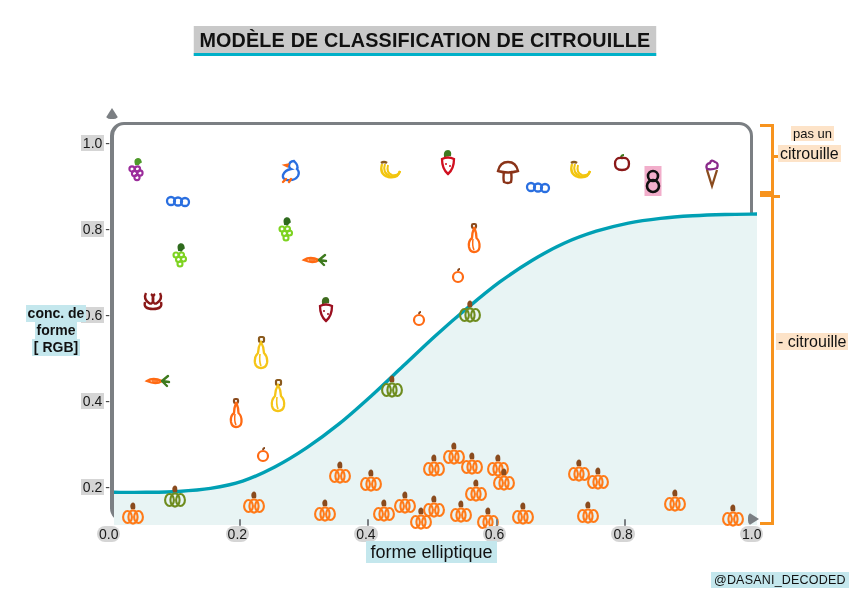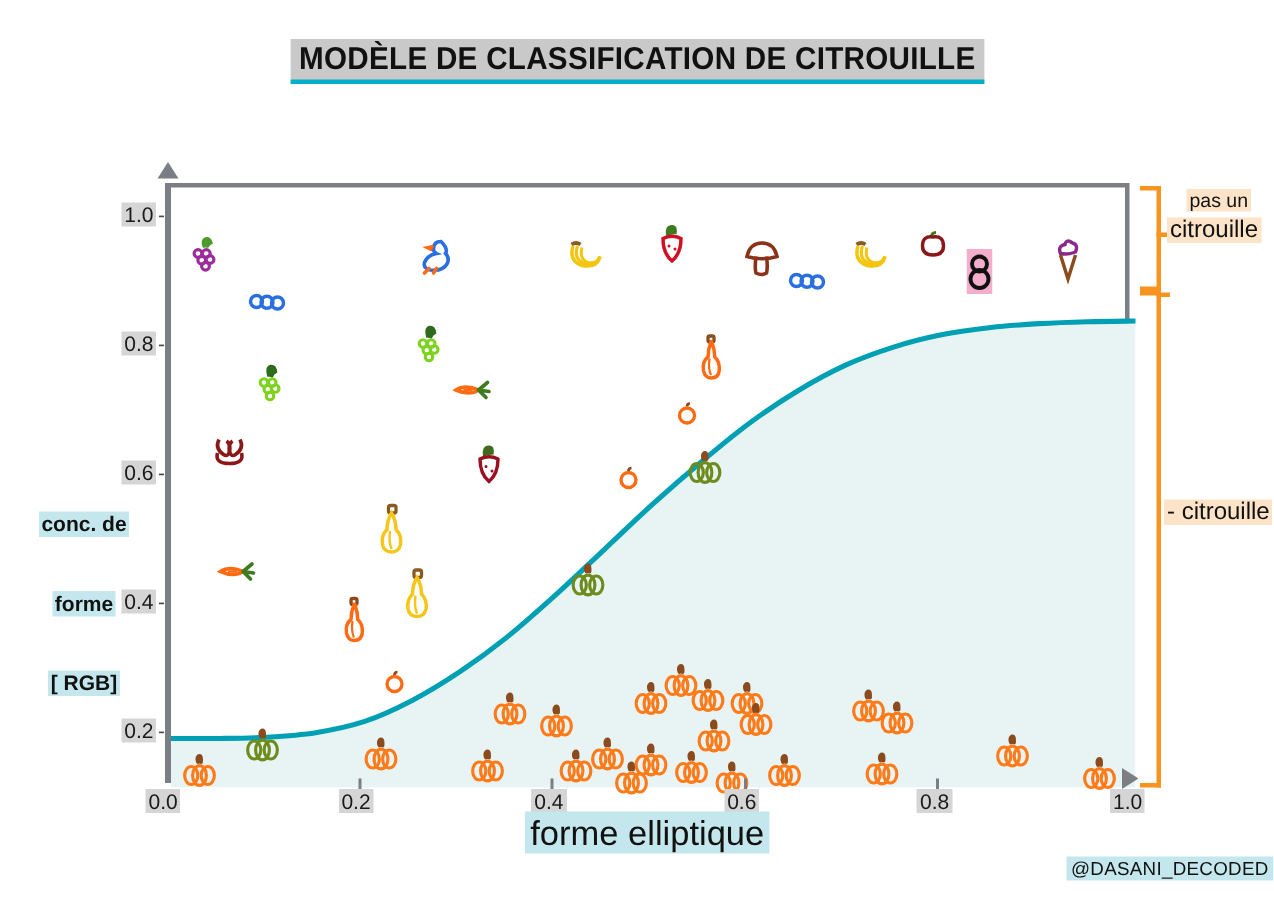--- a/index.html
+++ b/index.html
@@ -3,21 +3,21 @@
 <meta charset="utf-8">
 <style>
   html,body{margin:0;padding:0;}
   body{
     width:849px;height:600px;
     background:#ffffff;
     font-family:"Liberation Sans", sans-serif;
     position:relative;
     overflow:hidden;
   }
-  .abs{position:absolute;}
+  .abs{position:absolute;border-radius:14px;}
 
   
   #title-wrap{
     left:0;top:26px;width:849px;text-align:center;
   }
   #title-text{
     display:inline-block;
     background:#c9c9c9;
     color:#111;
     font-size:21px;
@@ -65,26 +65,26 @@
   }
   .ytick{text-align:right;}
   .ytick-row{display:flex;align-items:center;}
   .ytick-dash{color:#4a4a4a;font-size:14px;background:transparent;padding-left:1px;}
 
   
   #ylabel{
     left:8px;top:305px;width:96px;text-align:center;
     font-size:14px;line-height:17px;color:#111;font-weight:600;
   }
-  #ylabel span{background:#c4e7ed;padding:0 2px;display:inline-block;margin-top:36px;}
+  #ylabel span{background:#c4e7ed;padding:0 2px;display:inline-block;}
   #xlabel{
     left:110px;top:542px;width:643px;text-align:center;
   }
   #xlabel span{
-    background:#c4e7ed;color:#111;font-size:23px;padding:1px 4px;
+    background:#c4e7ed;color:#111;font-size:18px;padding:1px 4px;
   }
 
   
   #model-note{left:596px;top:211px;text-align:center;width:120px;}
   #model-note .l1{background:#c9c9c9;color:#111;font-size:15px;padding:0 2px;}
   #model-note .l2{background:#c9c9c9;color:#111;font-size:11.5px;padding:0 2px;}
 
   
   .bracket{position:absolute;border:3px solid #f7931e;border-left:none;}
   #bracket-top{left:760px;top:124px;width:11px;height:64px;}

